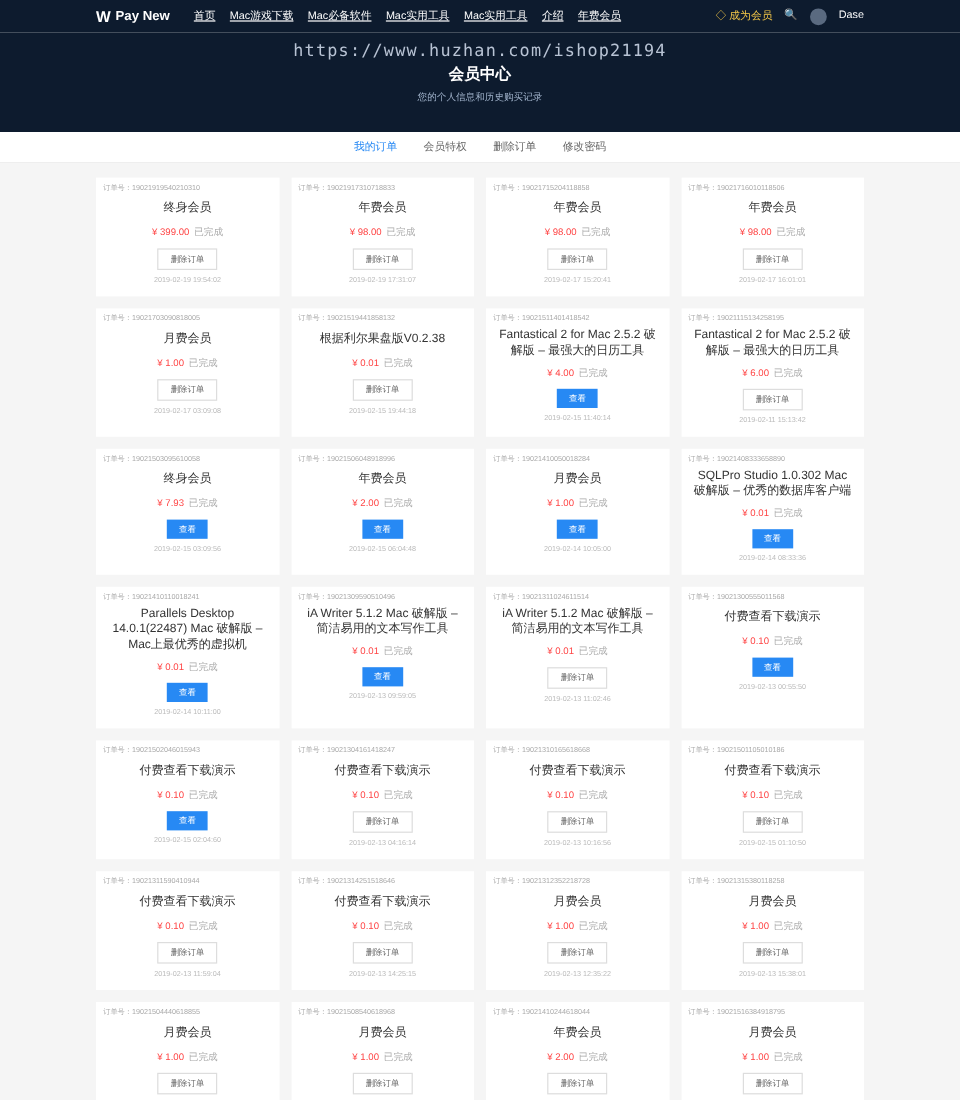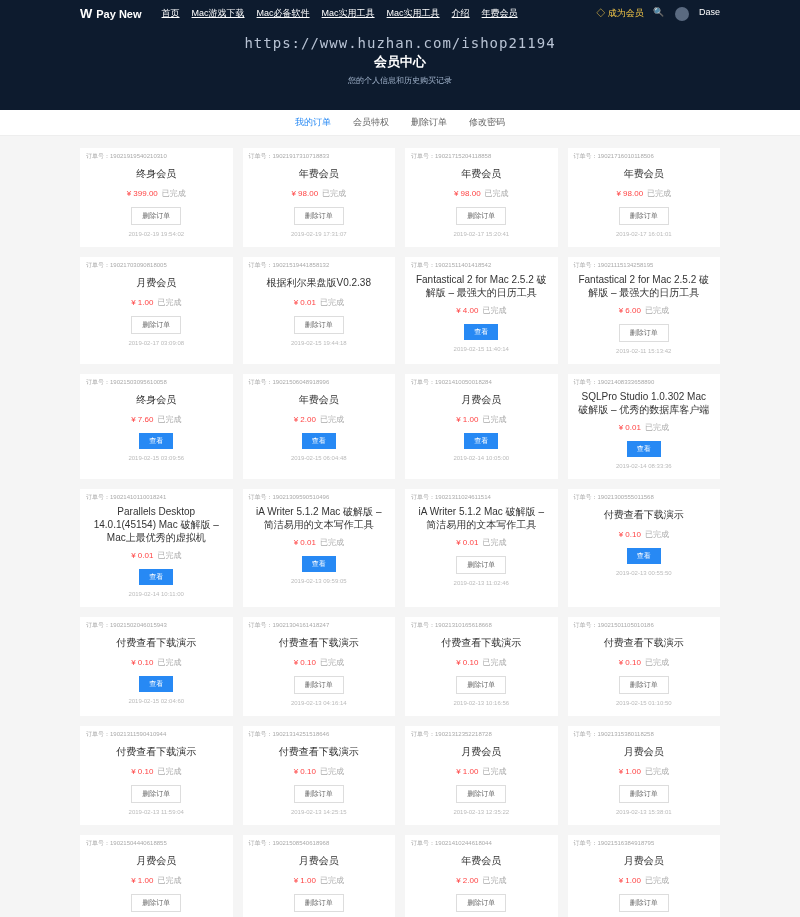--- a/index.html
+++ b/index.html
@@ -74,25 +74,25 @@
 
 <div class="grid" id="grid">
     <div class="card"><div class="order-no">订单号：19021919540210310</div><div class="card-title">终身会员</div><div class="price-row"><span class="price">¥ 399.00</span><span class="status">已完成</span></div><button class="btn btn-del">删除订单</button><div class="date">2019-02-19 19:54:02</div></div>
     <div class="card"><div class="order-no">订单号：19021917310718833</div><div class="card-title">年费会员</div><div class="price-row"><span class="price">¥ 98.00</span><span class="status">已完成</span></div><button class="btn btn-del">删除订单</button><div class="date">2019-02-19 17:31:07</div></div>
     <div class="card"><div class="order-no">订单号：19021715204118858</div><div class="card-title">年费会员</div><div class="price-row"><span class="price">¥ 98.00</span><span class="status">已完成</span></div><button class="btn btn-del">删除订单</button><div class="date">2019-02-17 15:20:41</div></div>
     <div class="card"><div class="order-no">订单号：19021716010118506</div><div class="card-title">年费会员</div><div class="price-row"><span class="price">¥ 98.00</span><span class="status">已完成</span></div><button class="btn btn-del">删除订单</button><div class="date">2019-02-17 16:01:01</div></div>
     <div class="card"><div class="order-no">订单号：19021703090818005</div><div class="card-title">月费会员</div><div class="price-row"><span class="price">¥ 1.00</span><span class="status">已完成</span></div><button class="btn btn-del">删除订单</button><div class="date">2019-02-17 03:09:08</div></div>
     <div class="card"><div class="order-no">订单号：19021519441858132</div><div class="card-title">根据利尔果盘版V0.2.38</div><div class="price-row"><span class="price">¥ 0.01</span><span class="status">已完成</span></div><button class="btn btn-del">删除订单</button><div class="date">2019-02-15 19:44:18</div></div>
     <div class="card"><div class="order-no">订单号：19021511401418542</div><div class="card-title">Fantastical 2 for Mac 2.5.2 破解版 – 最强大的日历工具</div><div class="price-row"><span class="price">¥ 4.00</span><span class="status">已完成</span></div><button class="btn btn-view">查看</button><div class="date">2019-02-15 11:40:14</div></div>
     <div class="card"><div class="order-no">订单号：19021115134258195</div><div class="card-title">Fantastical 2 for Mac 2.5.2 破解版 – 最强大的日历工具</div><div class="price-row"><span class="price">¥ 6.00</span><span class="status">已完成</span></div><button class="btn btn-del">删除订单</button><div class="date">2019-02-11 15:13:42</div></div>
-    <div class="card"><div class="order-no">订单号：19021503095610058</div><div class="card-title">终身会员</div><div class="price-row"><span class="price">¥ 7.60</span><span class="status">已完成</span></div><button class="btn btn-view">查看</button><div class="date">2019-02-15 03:09:56</div></div>
+    <div class="card"><div class="order-no">订单号：19021503095610058</div><div class="card-title">终身会员</div><div class="price-row"><span class="price">¥ 7.93</span><span class="status">已完成</span></div><button class="btn btn-view">查看</button><div class="date">2019-02-15 03:09:56</div></div>
     <div class="card"><div class="order-no">订单号：19021506048918996</div><div class="card-title">年费会员</div><div class="price-row"><span class="price">¥ 2.00</span><span class="status">已完成</span></div><button class="btn btn-view">查看</button><div class="date">2019-02-15 06:04:48</div></div>
     <div class="card"><div class="order-no">订单号：19021410050018284</div><div class="card-title">月费会员</div><div class="price-row"><span class="price">¥ 1.00</span><span class="status">已完成</span></div><button class="btn btn-view">查看</button><div class="date">2019-02-14 10:05:00</div></div>
     <div class="card"><div class="order-no">订单号：19021408333658890</div><div class="card-title">SQLPro Studio 1.0.302 Mac 破解版 – 优秀的数据库客户端</div><div class="price-row"><span class="price">¥ 0.01</span><span class="status">已完成</span></div><button class="btn btn-view">查看</button><div class="date">2019-02-14 08:33:36</div></div>
-    <div class="card"><div class="order-no">订单号：19021410110018241</div><div class="card-title">Parallels Desktop 14.0.1(45154) Mac 破解版 – Mac上最优秀的虚拟机</div><div class="price-row"><span class="price">¥ 0.01</span><span class="status">已完成</span></div><button class="btn btn-view">查看</button><div class="date">2019-02-14 10:11:00</div></div>
+    <div class="card"><div class="order-no">订单号：19021410110018241</div><div class="card-title">Parallels Desktop 14.0.1(22487) Mac 破解版 – Mac上最优秀的虚拟机</div><div class="price-row"><span class="price">¥ 0.01</span><span class="status">已完成</span></div><button class="btn btn-view">查看</button><div class="date">2019-02-14 10:11:00</div></div>
     <div class="card"><div class="order-no">订单号：19021309590510496</div><div class="card-title">iA Writer 5.1.2 Mac 破解版 – 简洁易用的文本写作工具</div><div class="price-row"><span class="price">¥ 0.01</span><span class="status">已完成</span></div><button class="btn btn-view">查看</button><div class="date">2019-02-13 09:59:05</div></div>
     <div class="card"><div class="order-no">订单号：19021311024611514</div><div class="card-title">iA Writer 5.1.2 Mac 破解版 – 简洁易用的文本写作工具</div><div class="price-row"><span class="price">¥ 0.01</span><span class="status">已完成</span></div><button class="btn btn-del">删除订单</button><div class="date">2019-02-13 11:02:46</div></div>
     <div class="card"><div class="order-no">订单号：19021300555011568</div><div class="card-title">付费查看下载演示</div><div class="price-row"><span class="price">¥ 0.10</span><span class="status">已完成</span></div><button class="btn btn-view">查看</button><div class="date">2019-02-13 00:55:50</div></div>
     <div class="card"><div class="order-no">订单号：19021502046015943</div><div class="card-title">付费查看下载演示</div><div class="price-row"><span class="price">¥ 0.10</span><span class="status">已完成</span></div><button class="btn btn-view">查看</button><div class="date">2019-02-15 02:04:60</div></div>
     <div class="card"><div class="order-no">订单号：19021304161418247</div><div class="card-title">付费查看下载演示</div><div class="price-row"><span class="price">¥ 0.10</span><span class="status">已完成</span></div><button class="btn btn-del">删除订单</button><div class="date">2019-02-13 04:16:14</div></div>
     <div class="card"><div class="order-no">订单号：19021310165618668</div><div class="card-title">付费查看下载演示</div><div class="price-row"><span class="price">¥ 0.10</span><span class="status">已完成</span></div><button class="btn btn-del">删除订单</button><div class="date">2019-02-13 10:16:56</div></div>
     <div class="card"><div class="order-no">订单号：19021501105010186</div><div class="card-title">付费查看下载演示</div><div class="price-row"><span class="price">¥ 0.10</span><span class="status">已完成</span></div><button class="btn btn-del">删除订单</button><div class="date">2019-02-15 01:10:50</div></div>
     <div class="card"><div class="order-no">订单号：19021311590410944</div><div class="card-title">付费查看下载演示</div><div class="price-row"><span class="price">¥ 0.10</span><span class="status">已完成</span></div><button class="btn btn-del">删除订单</button><div class="date">2019-02-13 11:59:04</div></div>
     <div class="card"><div class="order-no">订单号：19021314251518646</div><div class="card-title">付费查看下载演示</div><div class="price-row"><span class="price">¥ 0.10</span><span class="status">已完成</span></div><button class="btn btn-del">删除订单</button><div class="date">2019-02-13 14:25:15</div></div>
     <div class="card"><div class="order-no">订单号：19021312352218728</div><div class="card-title">月费会员</div><div class="price-row"><span class="price">¥ 1.00</span><span class="status">已完成</span></div><button class="btn btn-del">删除订单</button><div class="date">2019-02-13 12:35:22</div></div>

